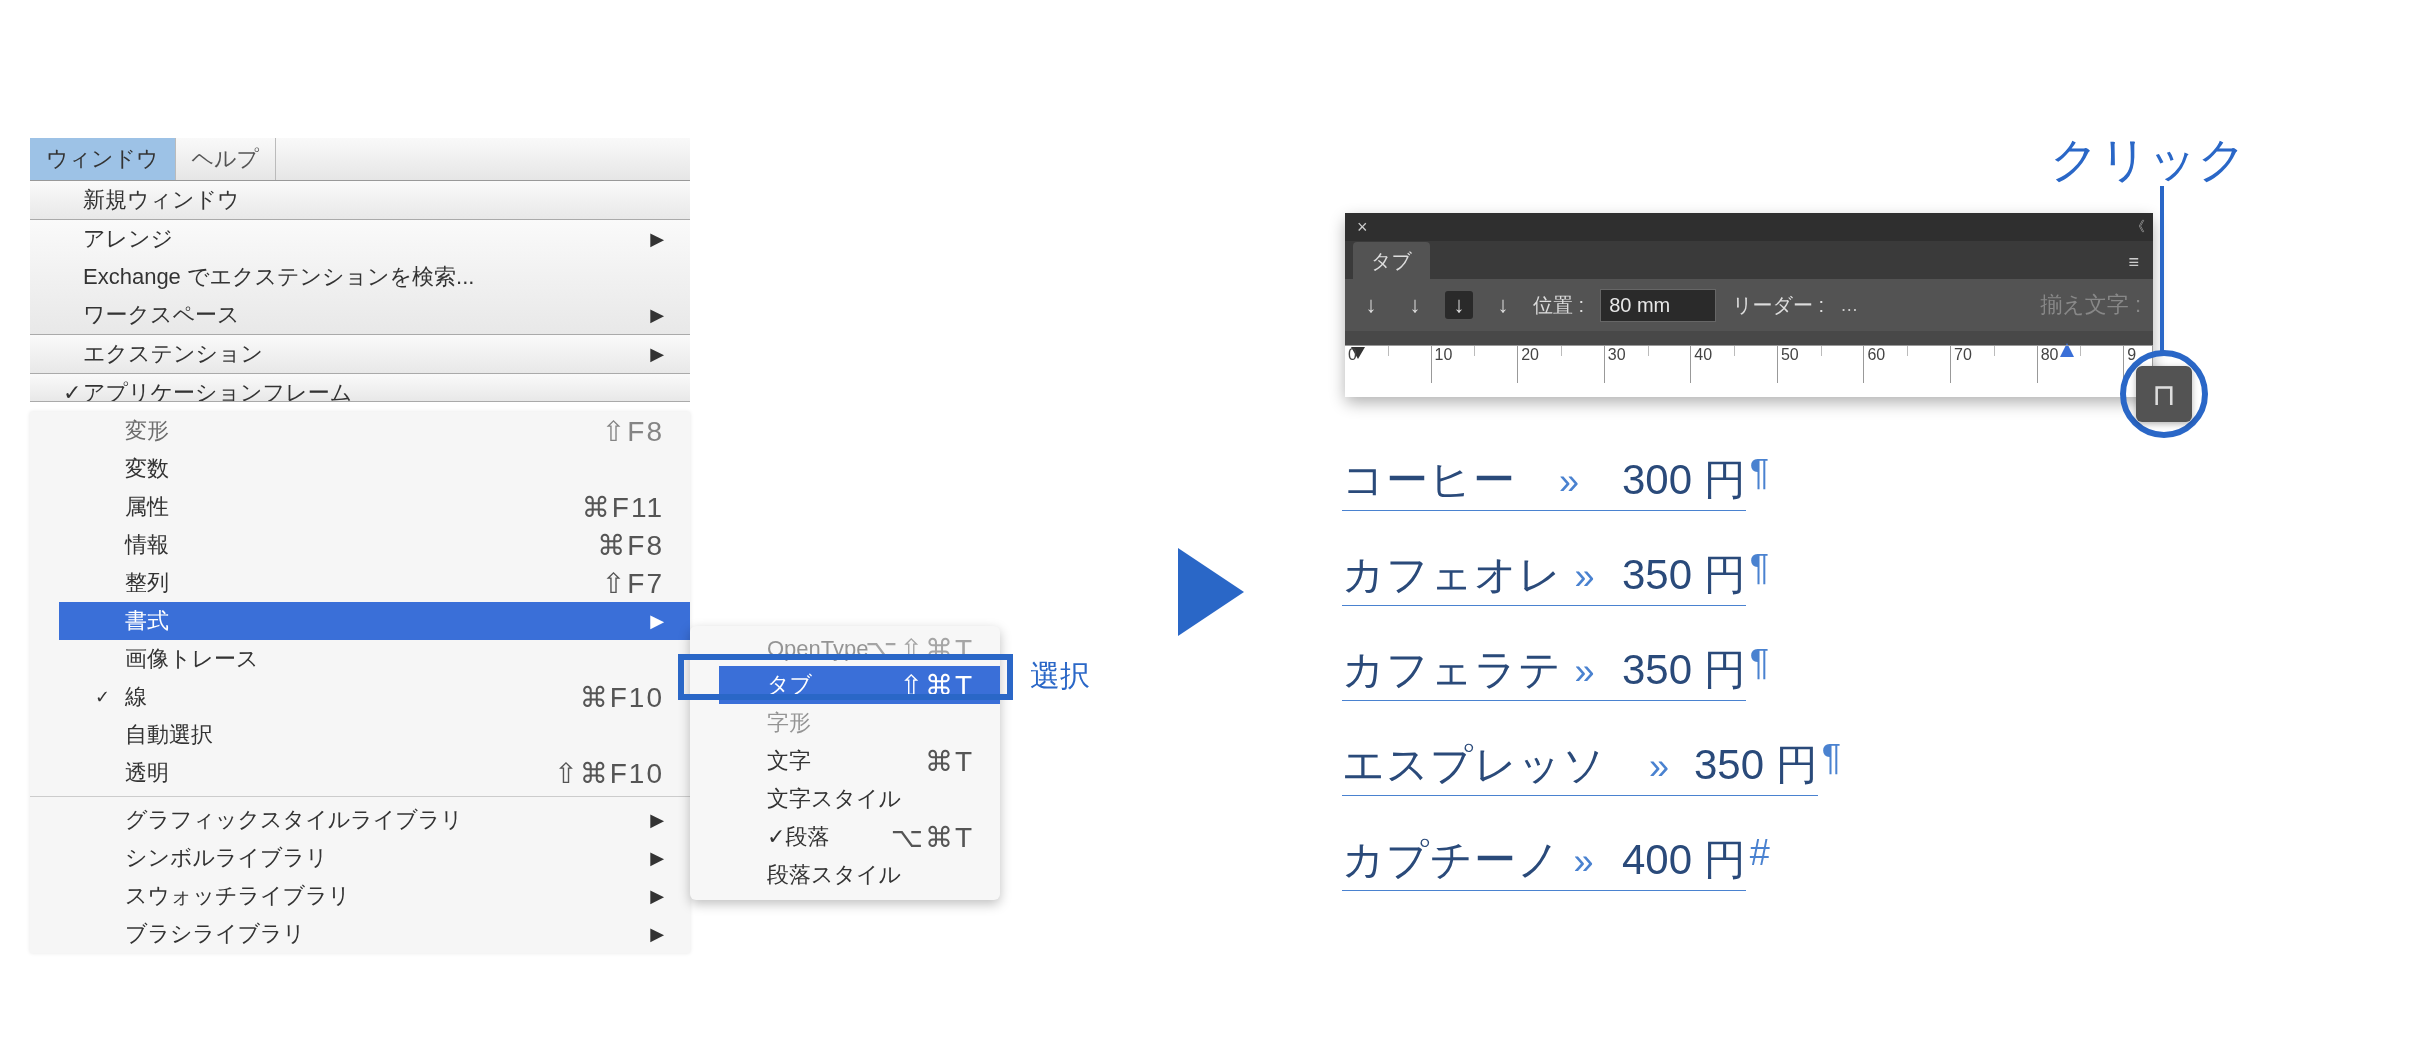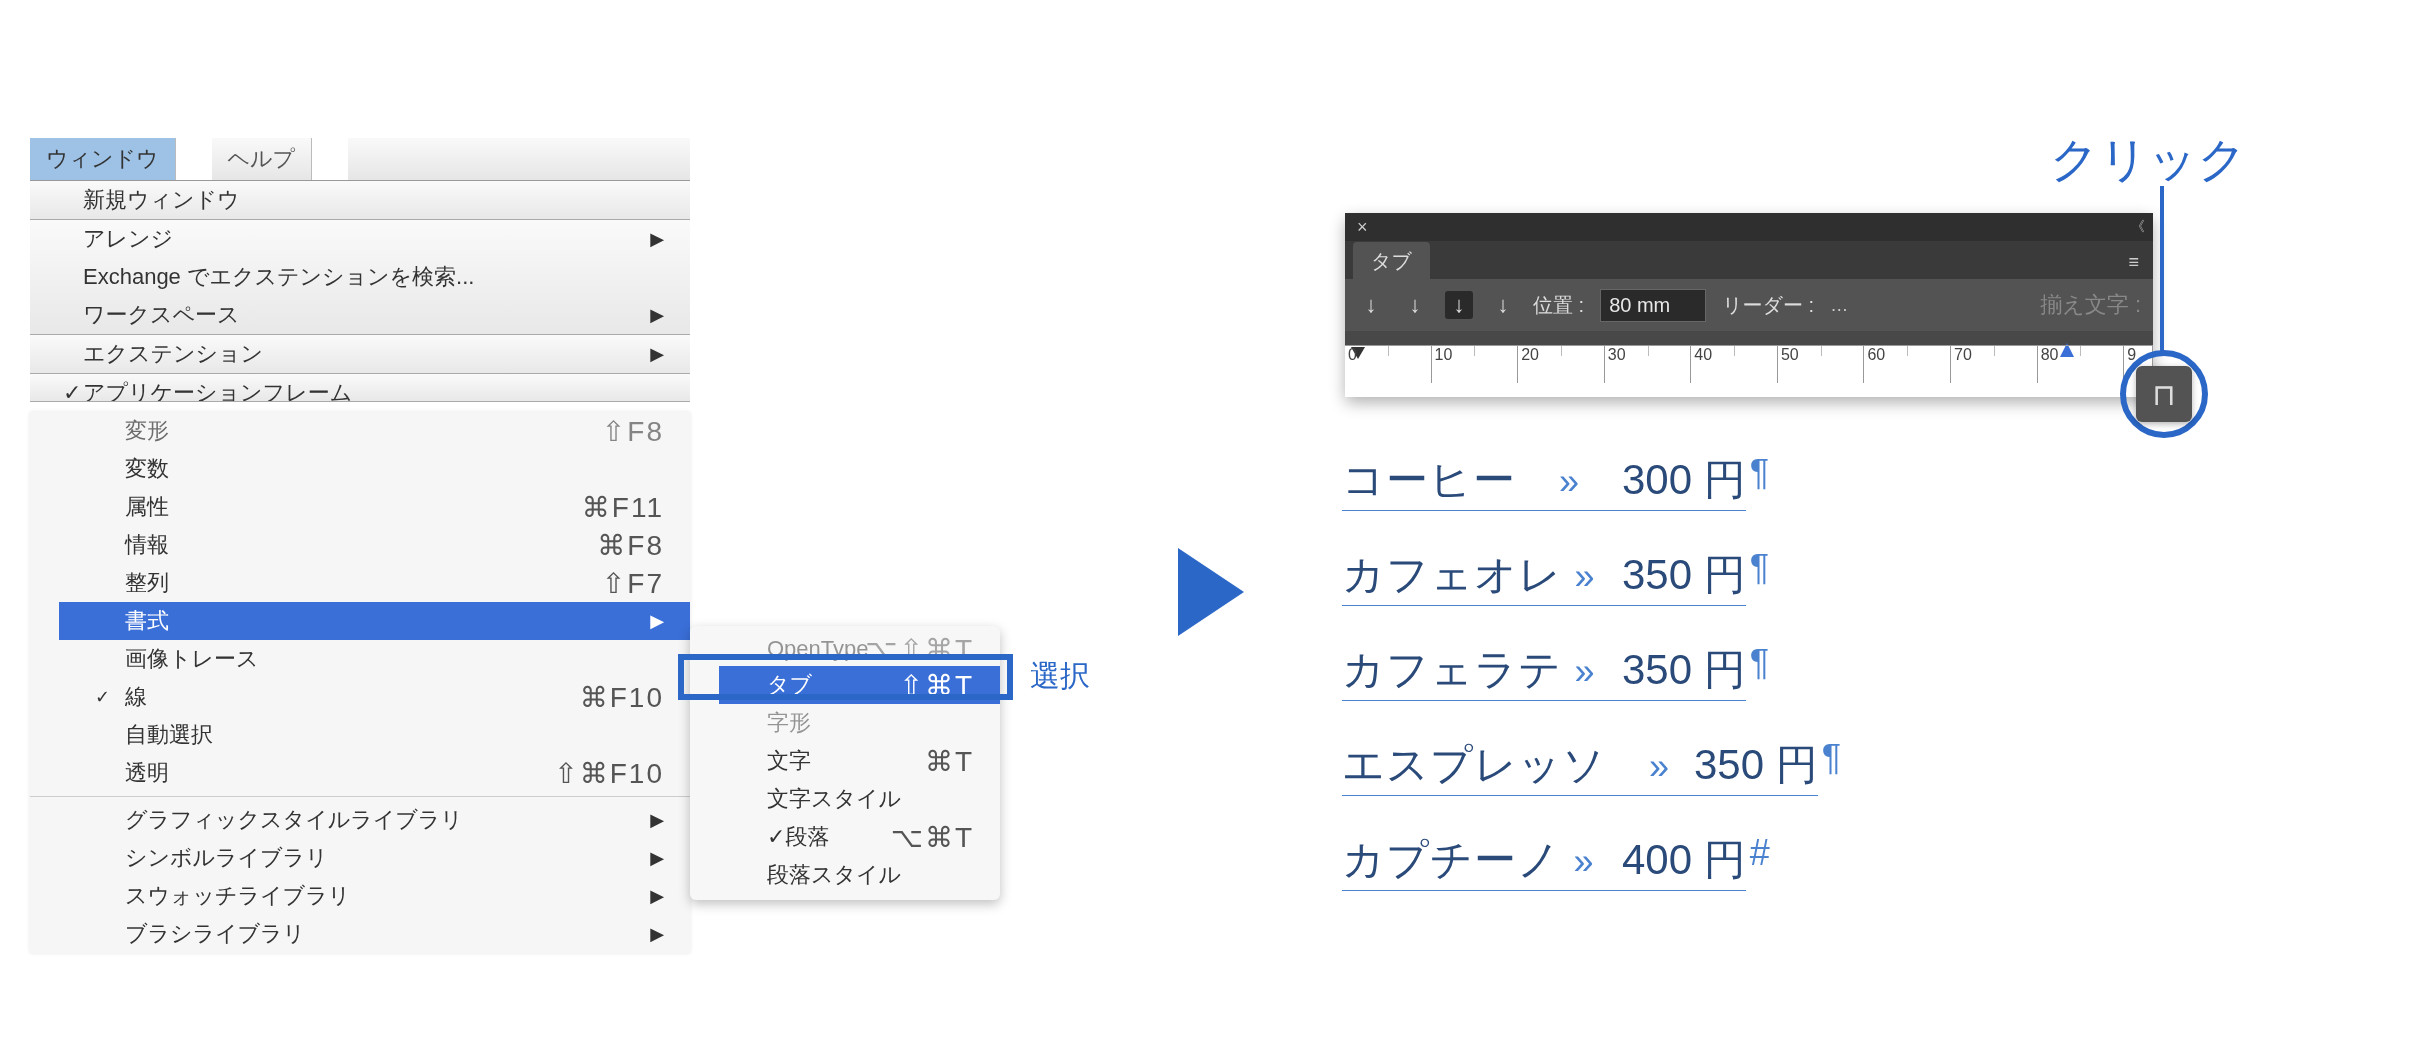--- a/index.html
+++ b/index.html
@@ -1,20 +1,20 @@
 <!DOCTYPE html>
 <html><head>
   <meta charset="utf-8">
   <style>
     * { box-sizing: border-box; margin: 0; padding: 0; font-family: "Hiragino Kaku Gothic Pro", "Meiryo", sans-serif; }
     body { background: #fff; width: 2434px; height: 1064px; position: relative; }
 
     
     .menu-bar { position: absolute; left: 30px; top: 138px; width: 660px; }
-    .menubar-top { display: flex; border-bottom: 1px solid #999; gap: 36px; }
+    .menubar-top { display: flex; border-bottom: 1px solid #999; }
     .menubar-item { padding: 6px 16px; font-size: 22px; color: #555; background: linear-gradient(#f9f9f9, #e6e6e6); border-right: 1px solid #bbb; }
     .menubar-item.active { background: #9dc2e6; color: #333; font-weight: 500; }
     .menubar-rest { flex: 1; background: linear-gradient(#f9f9f9, #e6e6e6); }
 
     .menu-group { background: linear-gradient(#fafafa, #e8e8e8); border-bottom: 1px solid #aaa; }
     .menu-row { display: flex; align-items: center; padding: 4px 24px 4px 24px; font-size: 22px; color: #333; position: relative; margin-left: 29px; }
     .menu-row .arrow { position: absolute; right: 26px; font-size: 18px; }
     .menu-row .shortcut { position: absolute; right: 26px; font-size: 28px; color: #555; letter-spacing: 2px; }
 
     .menu-cut { height: 10px; background: #fff; }
@@ -44,21 +44,21 @@
     .panel-tabs { background: #2f2f2f; display: flex; align-items: center; padding: 0 8px; height: 28px; }
     .panel-close { color: #ccc; font-size: 18px; padding: 0 4px; }
     .panel-tabs-row { background: #3a3a3a; display: flex; align-items: flex-end; padding: 4px 8px 0; height: 38px; }
     .panel-tab { background: #535353; color: #ddd; padding: 6px 18px 4px; font-size: 20px; border-radius: 4px 4px 0 0; }
     .panel-menu-icon { margin-left: auto; color: #ccc; font-size: 18px; padding-right: 6px; padding-bottom: 6px; }
 
     .panel-controls { background: #535353; display: flex; align-items: center; padding: 10px 12px; gap: 16px; height: 52px; }
     .align-icon { width: 28px; height: 28px; display: flex; align-items: center; justify-content: center; color: #ddd; font-size: 22px; }
     .align-icon.active { background: #2a2a2a; border-radius: 3px; }
     .panel-label { color: #ddd; font-size: 20px; }
-    .panel-input { background: #2a2a2a; color: #e8e8e8; border: 1px solid #666; padding: 4px 8px; font-size: 20px; width: 106px; }
+    .panel-input { background: #2a2a2a; color: #e8e8e8; border: 1px solid #666; padding: 4px 8px; font-size: 20px; width: 116px; }
     .panel-dots { color: #ccc; letter-spacing: 4px; font-size: 18px; }
     .panel-grey-label { color: #888; font-size: 22px; margin-left: auto; }
 
     .ruler-area { background: #fff; position: relative; height: 52px; }
     .ruler-indicator { position: absolute; left: 6px; top: 2px; width: 0; height: 0; border-left: 7px solid transparent; border-right: 7px solid transparent; border-top: 12px solid #333; }
     .ruler { display: flex; border-top: 1px solid #999; height: 38px; margin-top: 14px; position: relative; }
     .ruler-seg { flex: 1; border-right: 1px solid #999; position: relative; font-size: 16px; color: #444; padding-left: 3px; }
     .ruler-seg .tick-half { position: absolute; left: 50%; top: 0; width: 1px; height: 10px; background: #bbb; }
     .tab-marker { position: absolute; left: 715px; top: -2px; width: 14px; height: 14px; }
     .tab-marker svg { display: block; }

